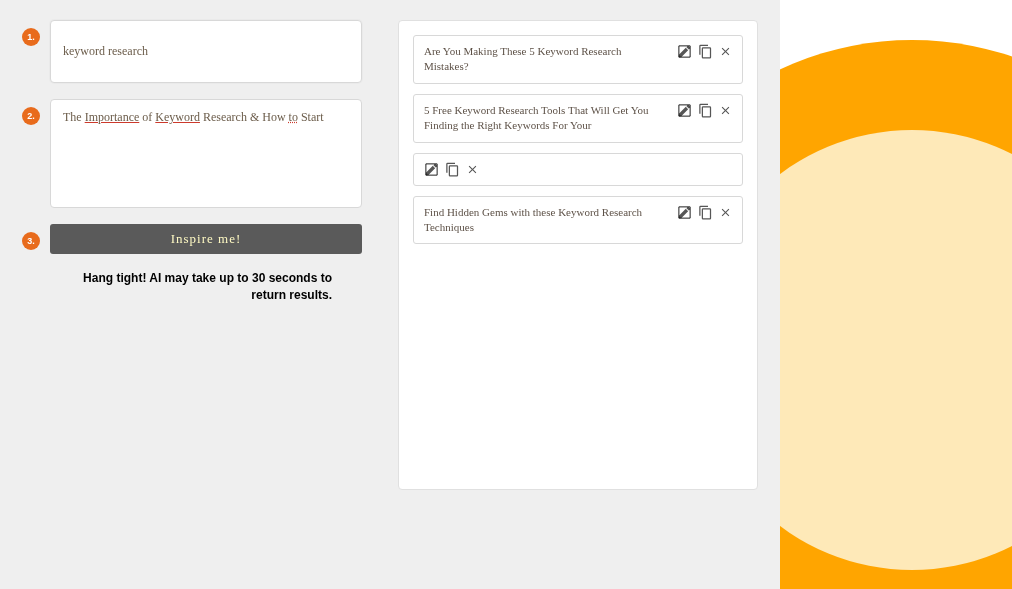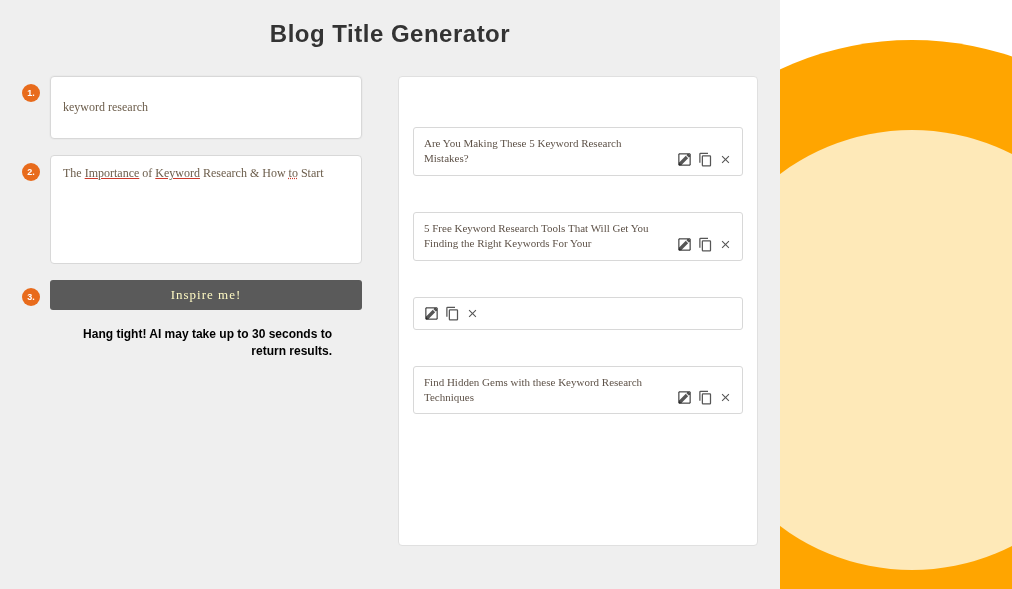--- a/index.html
+++ b/index.html
@@ -122,49 +122,47 @@
       font-size: 12px;
       font-weight: 700;
       font-family: Arial, sans-serif;
       line-height: 1.4;
       margin-top: 14px;
       padding: 0 30px;
     }
 
     .result-card {
       display: flex;
-      align-items: flex-end;
+      align-items: flex-start;
       justify-content: space-between;
       gap: 28px;
       border: 1px solid #d8d8d8;
       border-radius: 3px;
       padding: 8px 10px;
       margin-bottom: 10px;
       background: #fff;
-      margin-top: 36px;
     }
     .result-text {
       font-size: 11px;
       color: #5e5248;
       line-height: 1.4;
       flex: 1;
     }
     .result-actions { display: flex; gap: 6px; align-items: center; flex-shrink: 0; }
     .icon-btn { cursor: pointer; display: inline-flex; }
     .icon-btn svg { width: 15px; height: 15px; fill: #565656; }
     .icon-btn.delete svg { width: 13px; height: 13px; }
   </style>
 </head>
 <body>
 
 <div class="circle-outer"></div>
 <div class="circle-inner"></div>
 
 <div class="panel">
-  <div class="title">Blog Title Generator</div>
 
   <div class="columns">
 
     <div class="left-col">
 
       <div class="step">
         <div class="step-num">1.</div>
         <div class="field-input">keyword research</div>
       </div>
 

